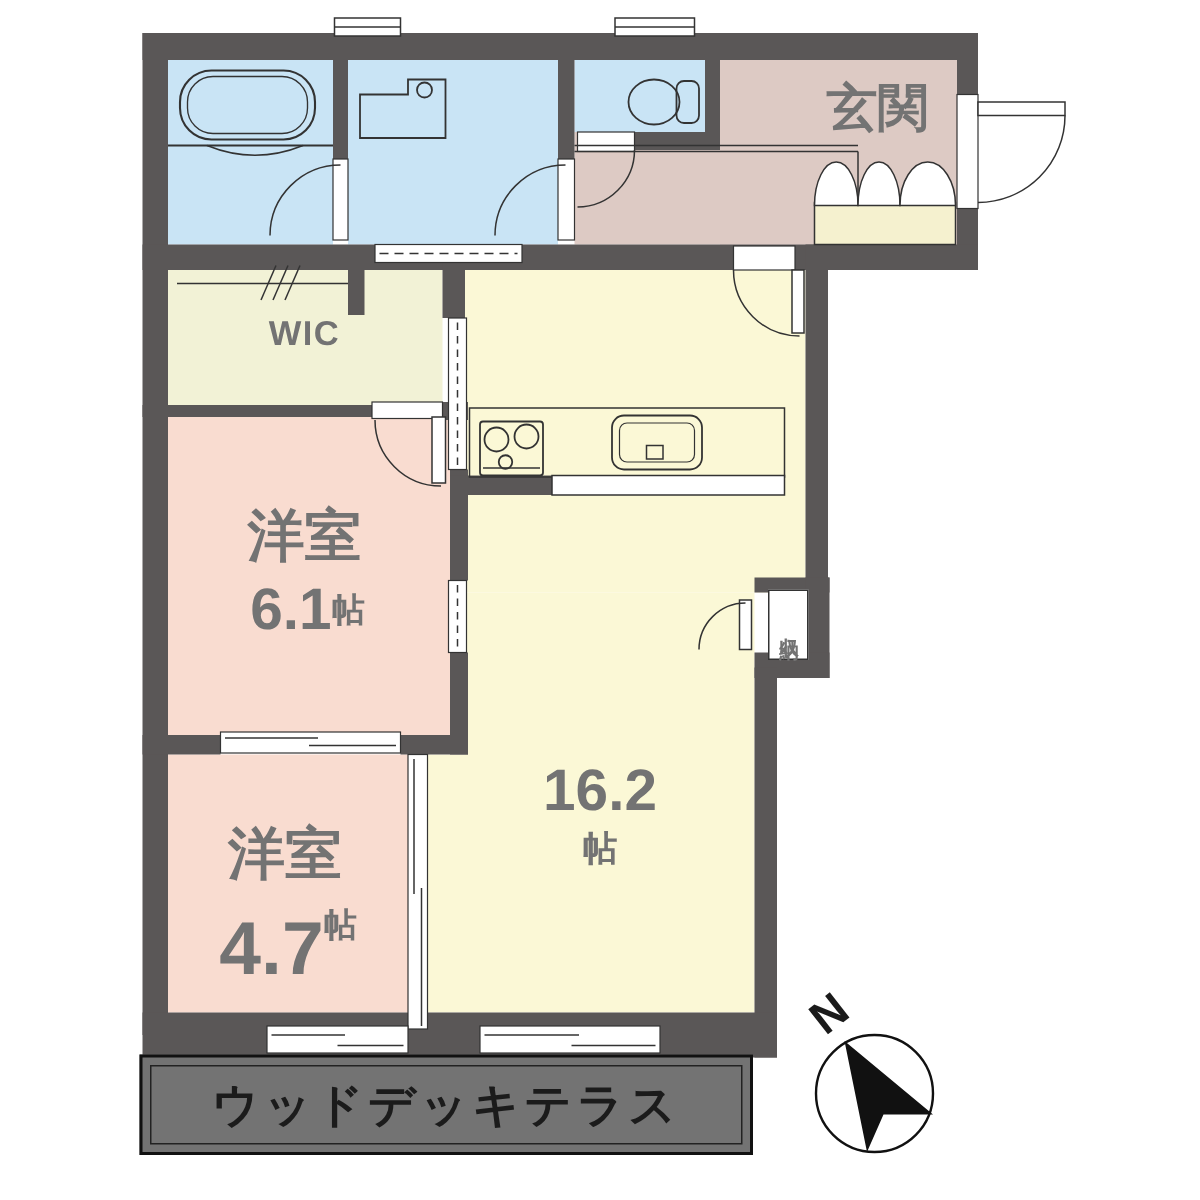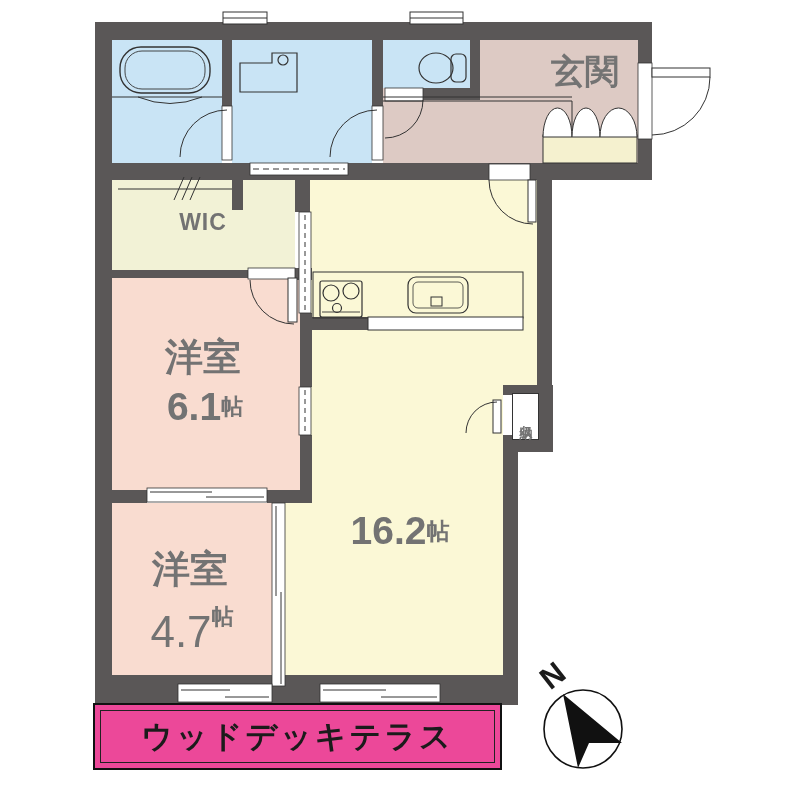--- a/index.html
+++ b/index.html
@@ -12,21 +12,21 @@
   .room.ent{background:var(--entrance,#ddcac4);}
   .room.ldk{background:var(--ldk,#fbf8d6);}
   .room.wic{background:var(--wic,#f2f2d6);}
   .label{position:absolute;color:#737373;font-weight:bold;white-space:nowrap;
          display:flex;align-items:center;justify-content:center;z-index:30;}
   .unit{font-weight:bold;}
   svg.overlay{position:absolute;left:0;top:0;z-index:20;pointer-events:none;}
   #storage-box{position:absolute;left:512px;top:393px;width:25px;height:45px;background:#fff;
                border:1px solid #333;z-index:15;}
   #storage-label{writing-mode:vertical-rl;font-size:13px;font-weight:bold;letter-spacing:2px;}
-  #deck{position:absolute;left:93px;top:703px;width:405px;height:63px;background:#ec4899;
+  #deck{position:absolute;left:93px;top:703px;width:405px;height:63px;background:#737373;
         border:2px solid #111;z-index:12;}
   #deck-inner{position:absolute;left:5px;top:5px;right:5px;bottom:5px;border:1px solid #222;
               display:flex;align-items:center;justify-content:center;}
   #deck-label{font-size:31px;font-weight:700;letter-spacing:3px;}
   #compass-n{position:absolute;left:531px;top:656px;width:44px;height:40px;z-index:30;
              font-size:31px;font-weight:800;transform:rotate(-38deg);
              display:flex;align-items:center;justify-content:center;}
 </style>
 </head>
 <body>
@@ -228,25 +228,25 @@
 
   <div class="label" style="left:535px;top:52px;width:100px;height:40px;font-size:34px;">玄関</div>
   <div class="label" style="left:170px;top:207px;width:66px;height:30px;font-size:23px;letter-spacing:1px;">WIC</div>
 
   <div class="label" style="left:153px;top:336px;width:100px;height:42px;font-size:38px;">洋室</div>
   <div class="label" style="left:150px;top:386px;width:110px;height:42px;">
     <span style="font-size:39px;font-weight:bold;">6.1</span>
       <span class="unit" style="font-size:22px;">帖</span>
   </div>
 
-  <div class="label" style="left:340px;top:510px;width:120px;height:42px;">
+  <div class="label" style="left:340px;top:522px;width:120px;height:42px;flex-direction:column;">
     <span style="font-size:39px;font-weight:bold;">16.2</span>
       <span class="unit" style="font-size:23px;">帖</span>
   </div>
 
   <div class="label" style="left:140px;top:548px;width:100px;height:42px;font-size:38px;">洋室</div>
   <div class="label" style="left:137px;top:596px;width:110px;height:42px;">
-    <span style="font-size:44px;font-weight:normal;margin-top:30px;">4.7</span>
+    <span style="font-size:50px;font-weight:bold;margin-top:30px;">4.7</span>
       <span class="unit" style="font-size:22px;">帖</span>
   </div>
 
   <div id="compass-n">N</div>
 </div>
 
 </body></html>

